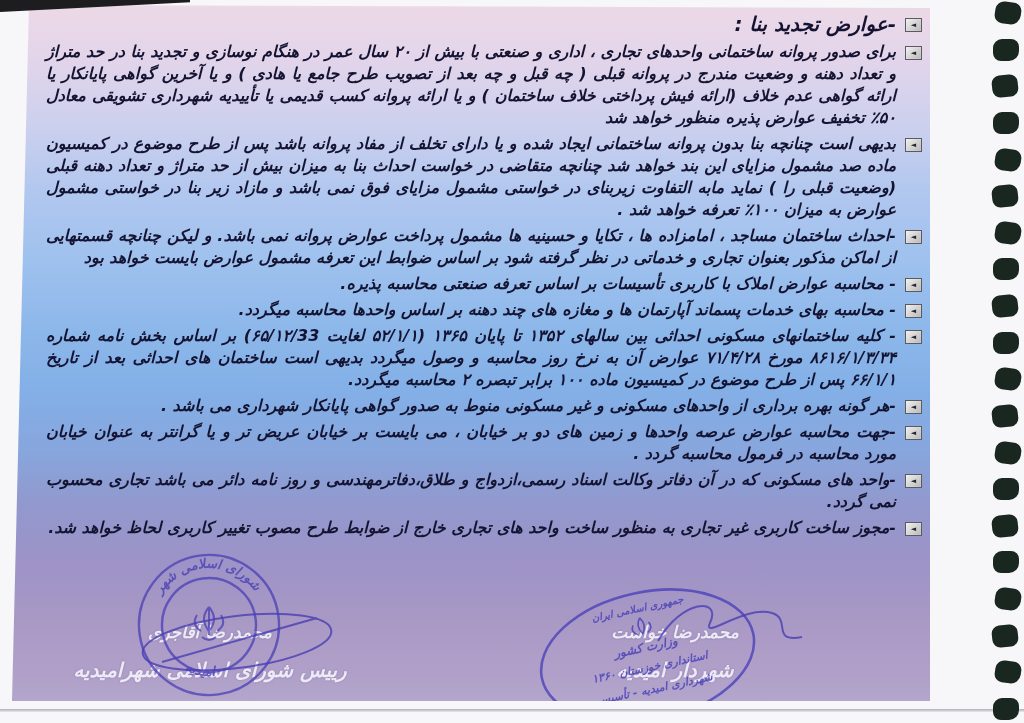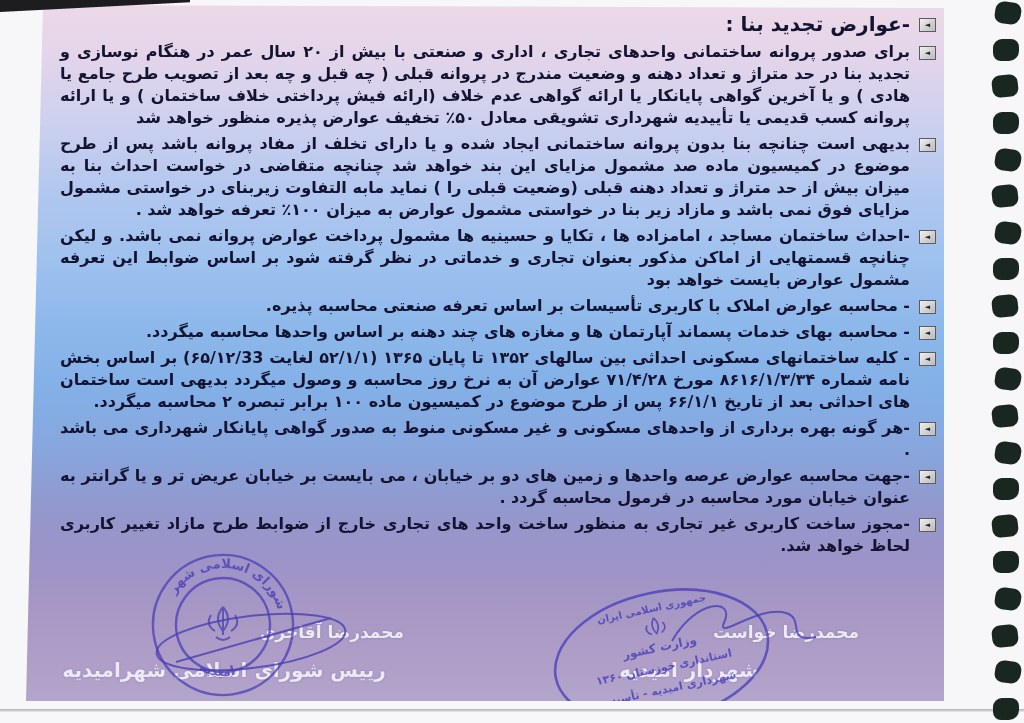--- a/index.html
+++ b/index.html
@@ -14,27 +14,28 @@
     position:absolute;left:0;top:0;width:190px;height:12px;background:#1d1d1f;
     clip-path:polygon(0 0,100% 0,100% 18%,0 100%);z-index:5;
   }
   .scan-edge-bottom{
     position:absolute;left:0;top:709px;width:1024px;height:3px;
     background:linear-gradient(to bottom,rgba(90,90,100,.45),rgba(150,150,160,.15));
     z-index:5;
   }
   
   .page{
-    position:absolute;left:26px;top:5px;width:918px;height:696px;
+    position:absolute;left:12px;top:5px;width:918px;height:696px;
     background:linear-gradient(to bottom,
       #ecd9e7 0%,#e4d5ea 7%,#cdd0ee 17%,#b1c7ef 27%,
       #9ec1ee 37%,#8cb7ea 47%,#83b0e7 55%,#87a6dd 64%,
       #9298cd 72%,#9d93c7 80%,#a898c4 88%,#b0a0c9 96%,#b3a5cc 100%);
     clip-path:polygon(17px 0%,100% 3px,100% 100%,0% 100%);
     z-index:1;
+    font-style:italic;
   }
   .page-inner{
     position:absolute;inset:0;padding:6px 8px 0 34px;box-sizing:border-box;
     direction:rtl;color:#141432;
   }
   .para{display:flex;gap:9px;margin-bottom:4px;align-items:flex-start;}
   .para p{margin:0;flex:1;font-size:16px;line-height:22px;font-weight:bold;
     text-align:justify;text-align-last:right;}
   .doc-title{font-size:20px;line-height:26px;font-weight:bold;text-align:right;
     flex:1;margin:0;padding-left:20px;}
@@ -49,21 +50,21 @@
   .t-marker{margin-top:7px;}
   
   .sig-row{
     position:absolute;left:0;right:0;bottom:6px;height:78px;
     display:flex;direction:rtl;z-index:2;
   }
   .sig-block{
     text-align:center;color:rgba(242,239,250,.95);font-weight:bold;
     text-shadow:0 0 2px rgba(110,100,150,.65);
   }
-  .sig-block .sig-name{font-size:17px;line-height:30px;margin:0;text-align:right;}
+  .sig-block .sig-name{font-size:17px;line-height:30px;margin:0;}
   .sig-block .sig-role{font-size:20px;line-height:30px;margin:8px;}
   .sig-right{width:340px;margin-right:85px;}
   .sig-left{width:360px;margin-right:115px;}
   
   .stamp{position:absolute;z-index:3;opacity:.88;}
   .stamp-council{left:122px;top:544px;}
   .stamp-muni{left:520px;top:580px;transform:rotate(-12deg);}
   .sig-scribble{position:absolute;z-index:4;}
   .scrib-left{left:120px;top:595px;}
   .scrib-right{left:640px;top:588px;}
@@ -121,21 +122,25 @@
       <div class="para">
         <span class="marker"></span>
         <p>-هر گونه بهره برداری از واحدهای مسکونی و غیر مسکونی منوط به صدور گواهی پایانکار شهرداری می باشد .</p>
       </div>
       <div class="para">
         <span class="marker"></span>
         <p>-جهت محاسبه عوارض عرصه واحدها و زمین های دو بر خیابان ، می بایست بر خیابان  عریض تر و یا گرانتر به عنوان خیابان مورد محاسبه در فرمول محاسبه گردد .</p>
       </div>
       <div class="para">
         <span class="marker"></span>
-        <p>-مجوز ساخت کاربری غیر تجاری به منظور ساخت واحد های تجاری خارج از ضوابط طرح مازاد تغییر کاربری لحاظ خواهد شد.</p>
+        <p>-واحد های مسکونی که در آن دفاتر وکالت اسناد رسمی،ازدواج و طلاق،دفاترمهندسی و روز نامه دائر می باشد تجاری محسوب نمی گردد.</p>
+      </div>
+      <div class="para">
+        <span class="marker"></span>
+        <p>-مجوز ساخت کاربری غیر تجاری به منظور ساخت واحد های تجاری خارج از ضوابط طرح مصوب تغییر کاربری لحاظ خواهد شد.</p>
       </div>
     </div>
 
     <div class="sig-row">
       <div class="sig-block sig-right">
         <p class="sig-name">محمدرضا خواست</p>
         <p class="sig-role">شهردار امیدیه</p>
       </div>
       <div class="sig-block sig-left">
         <p class="sig-name">محمدرضا آقاجری</p>

